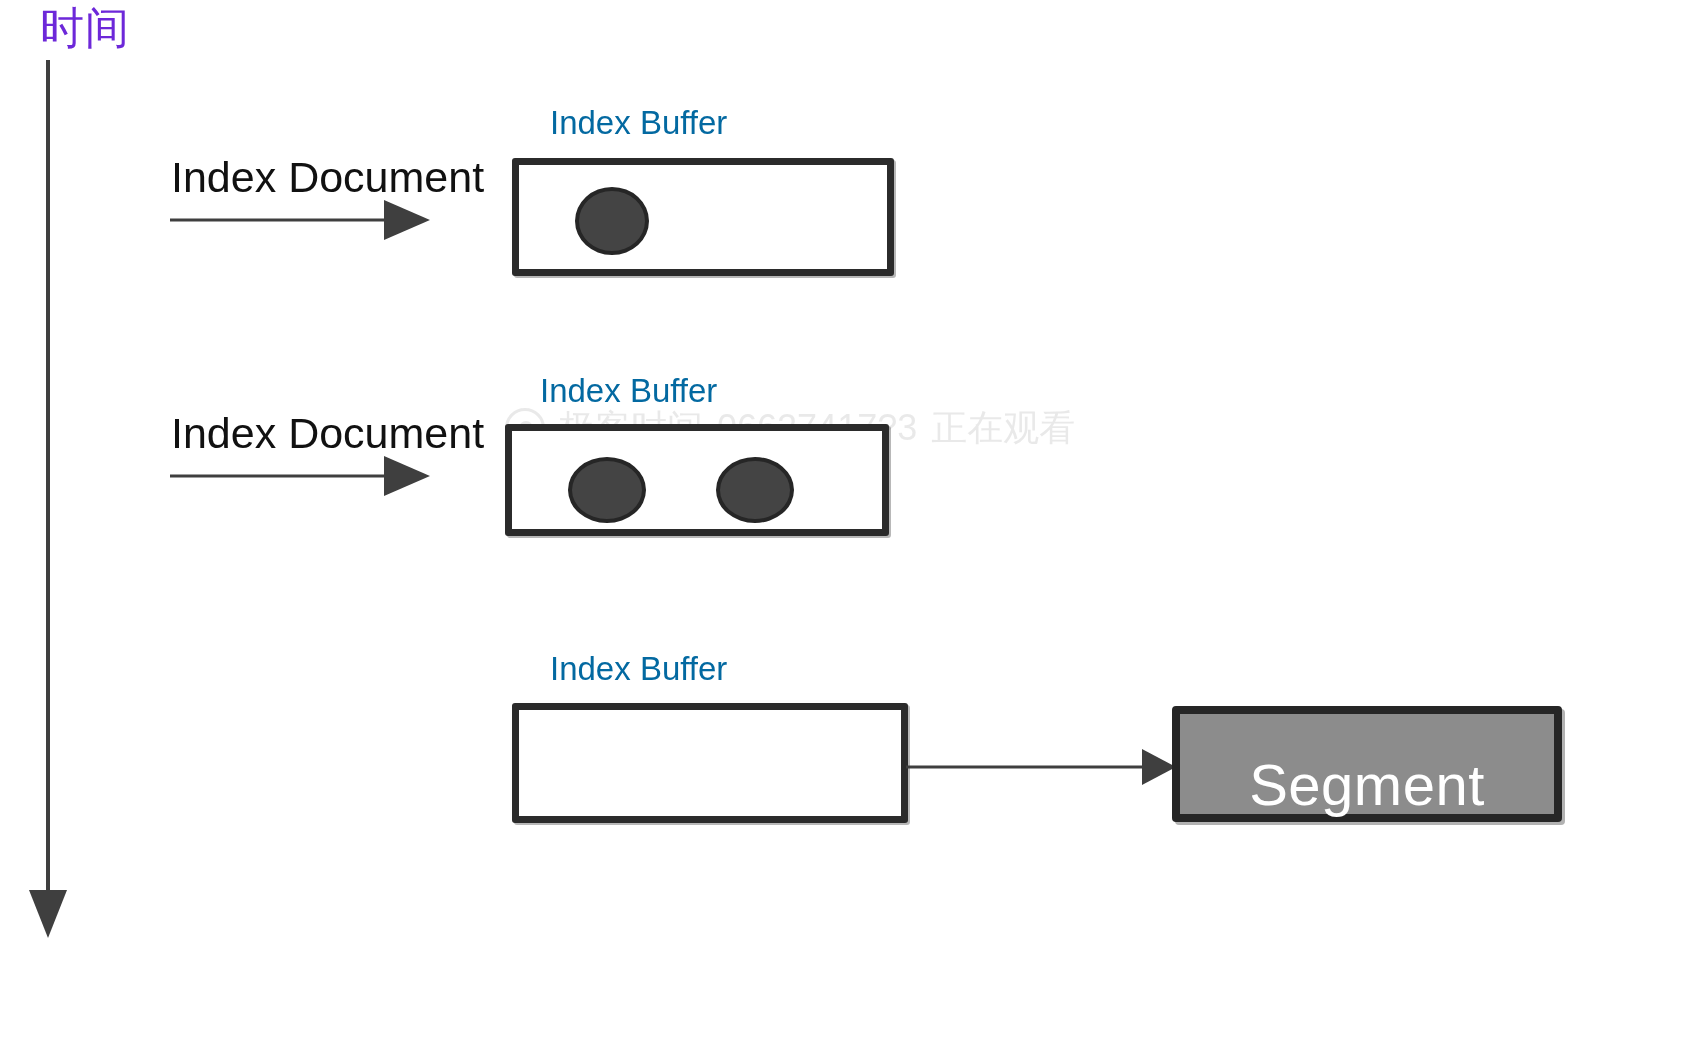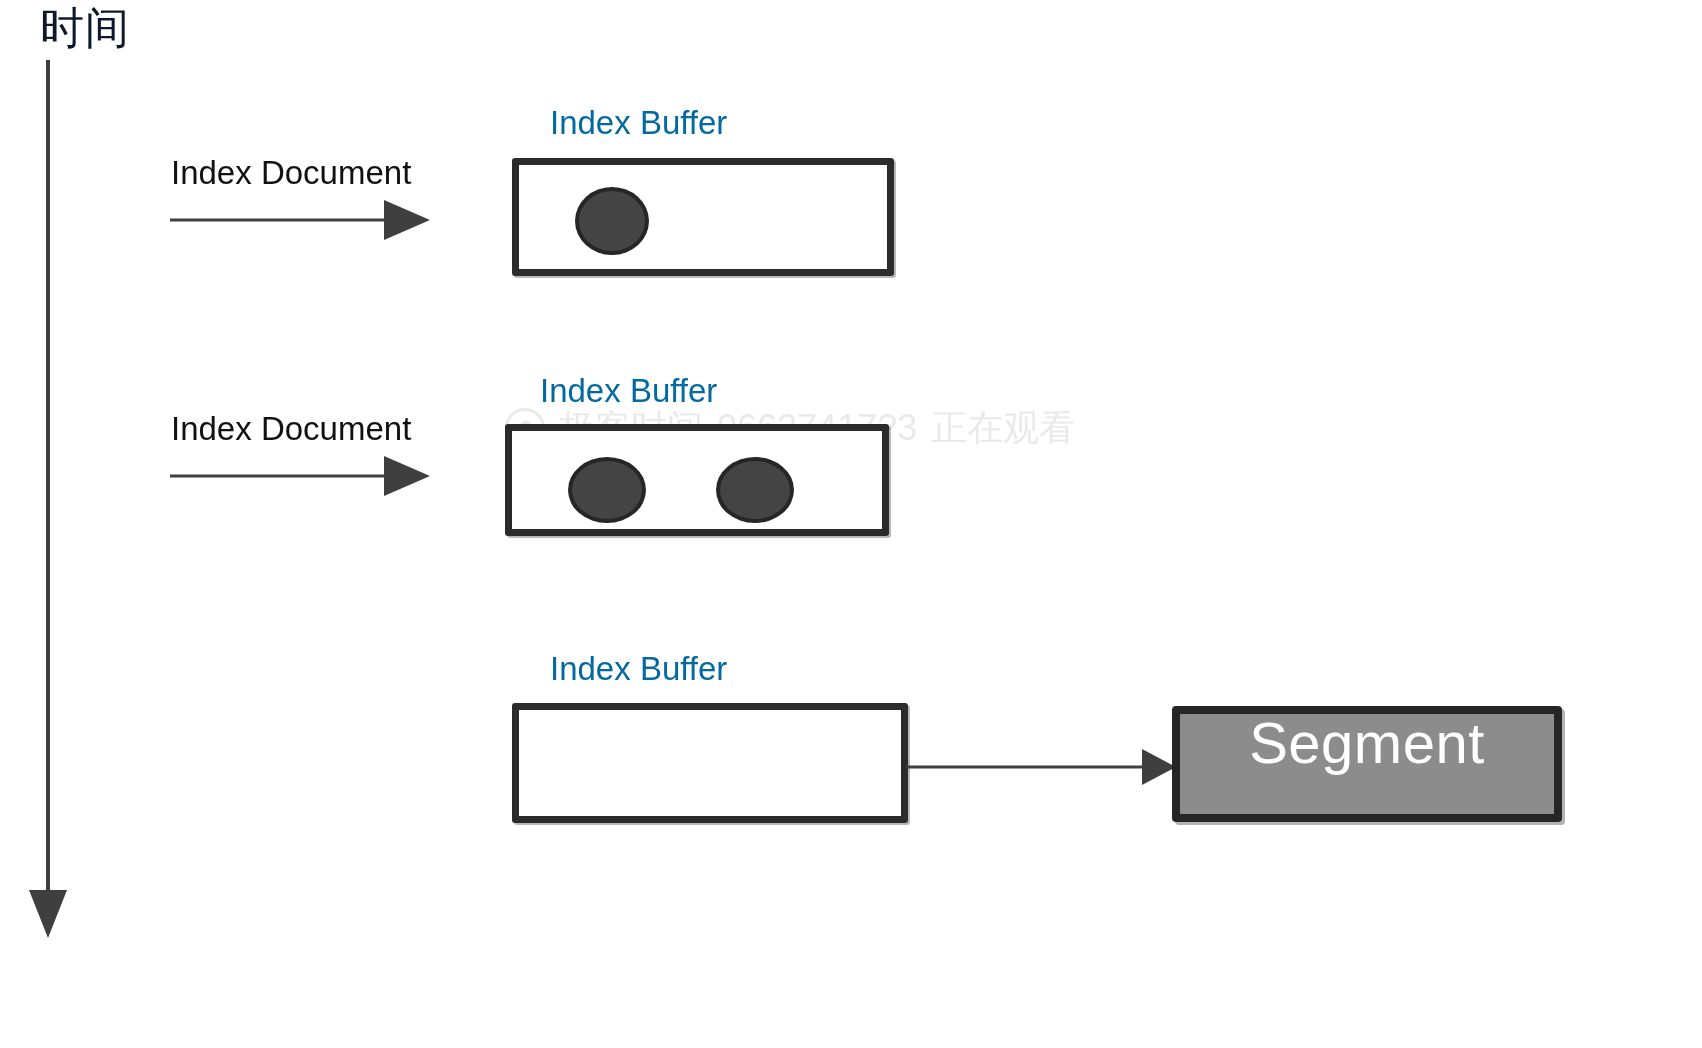--- a/index.html
+++ b/index.html
@@ -24,35 +24,35 @@
   }
 
   
   .time-label {
     position: absolute;
     left: 40px;
     top: 6px;
     font-size: 44px;
     line-height: 1;
     letter-spacing: 1px;
-    color: #0f172a;
+    color: #6d28d9;
     white-space: nowrap;
   }
   .time-axis {
     position: absolute;
     left: 24px;
     top: 60px;
     width: 52px;
     height: 880px;
   }
 
   
   .row-label {
     position: absolute;
-    font-size: 33px;
+    font-size: 43px;
     line-height: 1;
     color: #111111;
     white-space: nowrap;
     text-align: center;
   }
   .row-arrow {
     position: absolute;
   }
 
   
@@ -80,21 +80,21 @@
   }
 
   
   .segment-box {
     position: absolute;
     background: #8c8c8c;
     border: 8px solid #262626;
     border-radius: 4px;
     box-sizing: border-box;
     display: flex;
-    align-items: flex-start;
+    align-items: flex-end;
     justify-content: center;
     box-shadow: 3px 3px 0 rgba(0,0,0,0.3);
   }
   .segment-label {
     font-size: 58px;
     line-height: 1;
     color: #ffffff;
     letter-spacing: 0.5px;
     white-space: nowrap;
   }

